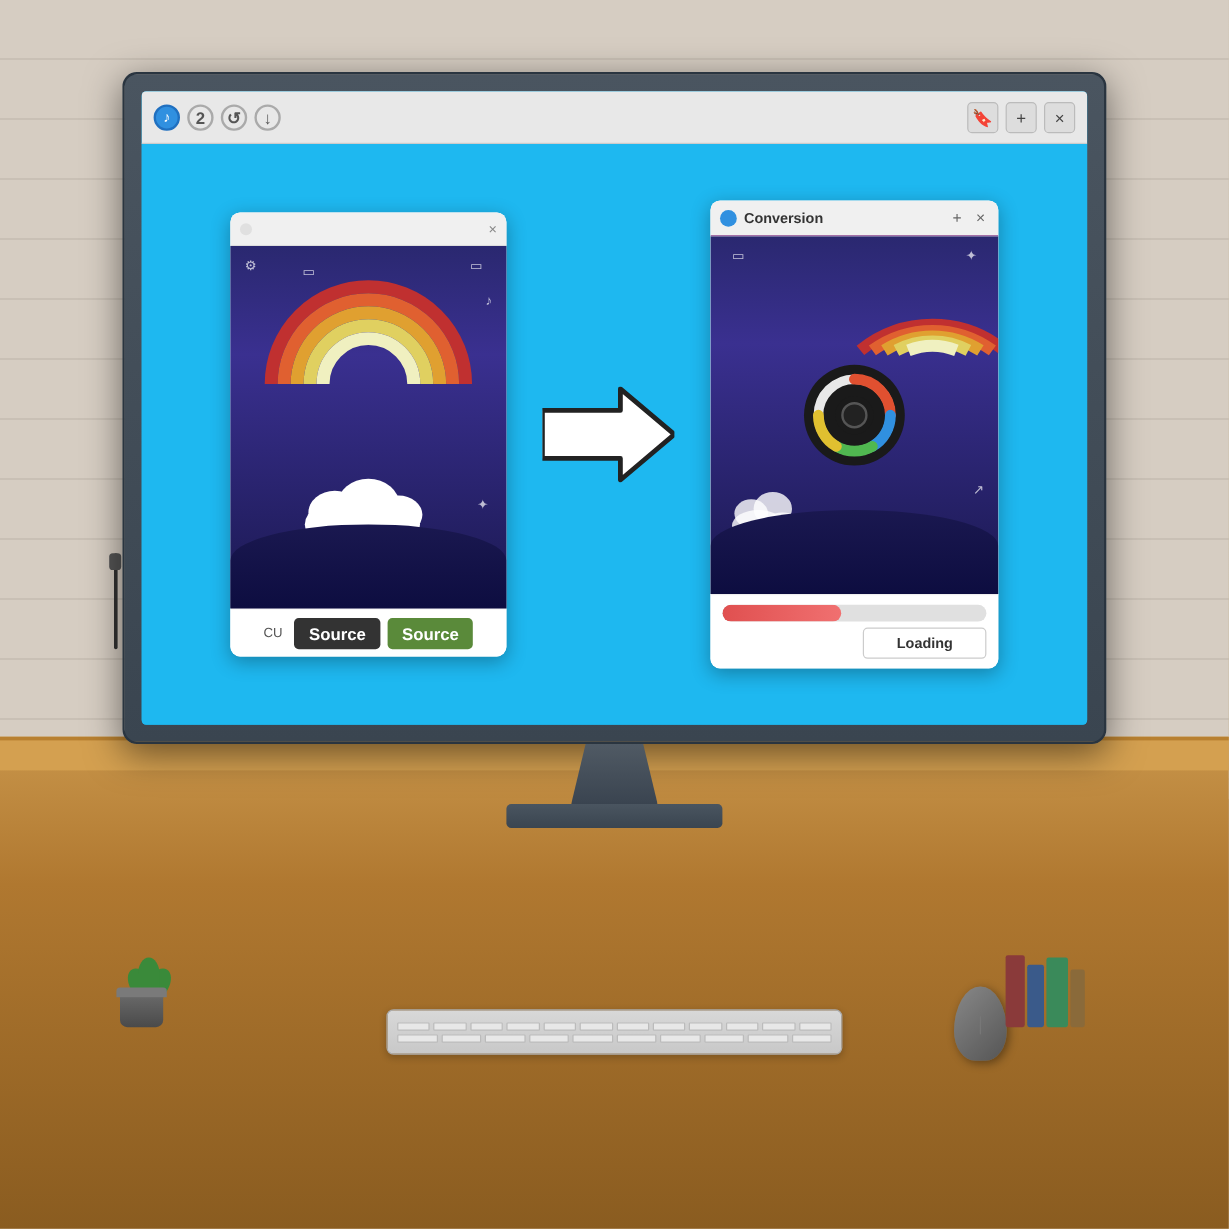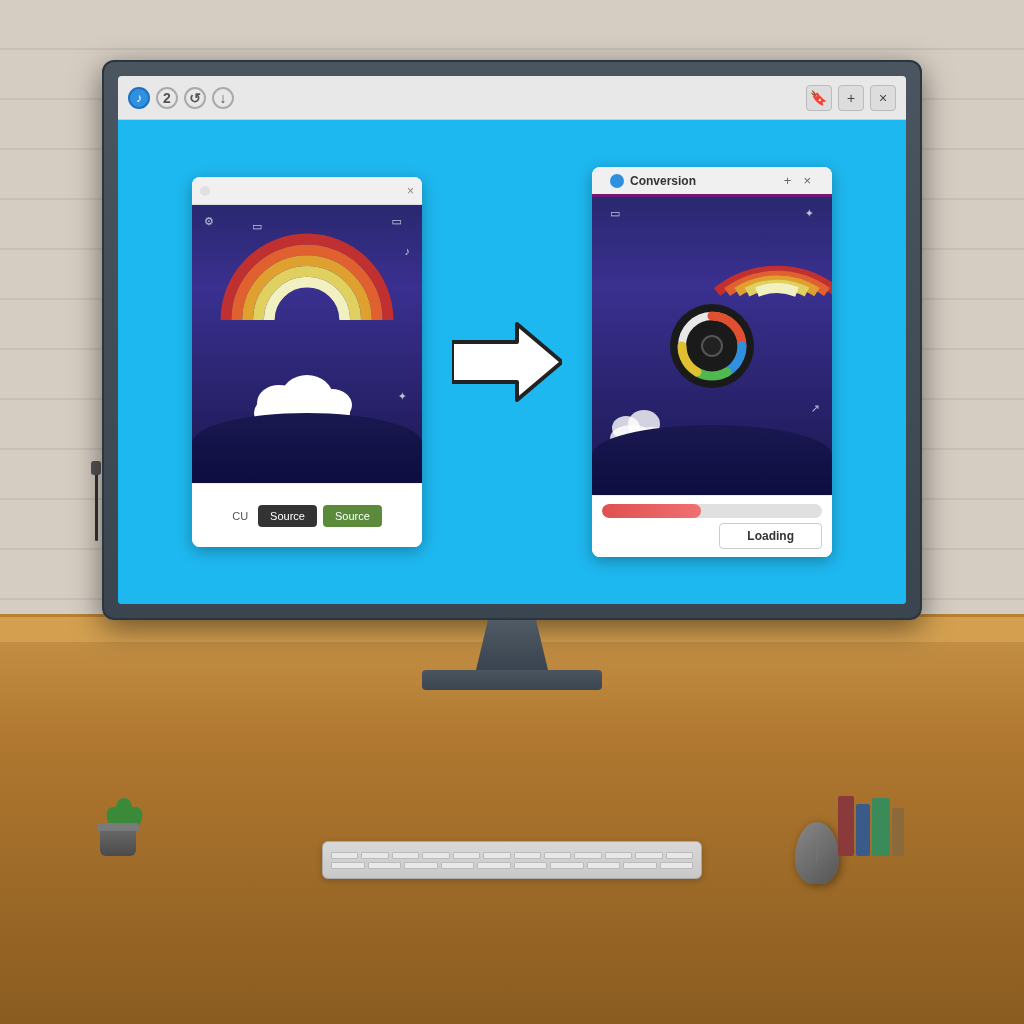--- a/index.html
+++ b/index.html
@@ -195,42 +195,42 @@
 
     
     .float-icon {
       position: absolute;
       font-size: 11px;
       color: rgba(255,255,255,0.7);
     }
 
     
     .card-buttons {
-      height: 64px;
+      height: 40px;
       background: white;
       border-top: 1px solid #eee;
       border-radius: 0 0 8px 8px;
       display: flex;
       align-items: center;
       justify-content: center;
       gap: 6px;
       padding: 0 8px;
     }
 
     .card-label {
       font-size: 11px;
       color: #555;
       margin-right: 4px;
     }
 
     .card-btn {
       padding: 5px 12px;
       border-radius: 4px;
-      font-size: 11px;
-      font-weight: normal;
+      font-size: 14px;
+      font-weight: bold;
       color: white;
       border: none;
       cursor: pointer;
     }
 
     .card-btn.dark { background: #333; }
     .card-btn.green { background: #5a8a3a; }
 
     
     .big-arrow {
@@ -253,23 +253,23 @@
       display: flex;
       flex-direction: column;
     }
 
     .conv-title-bar {
       height: 30px;
       background: #f0f0f0;
       border-radius: 8px 8px 0 0;
       display: flex;
       align-items: center;
-      padding: 0 18px;
+      padding: 0 8px;
       gap: 6px;
-      border-bottom: 3px solid #701a75;
+      border-bottom: 1px solid #701a75;
     }
 
     .conv-title-icon {
       width: 14px; height: 14px;
       background: #3090e0;
       border-radius: 50%;
     }
 
     .conv-title-text {
       font-size: 12px;

